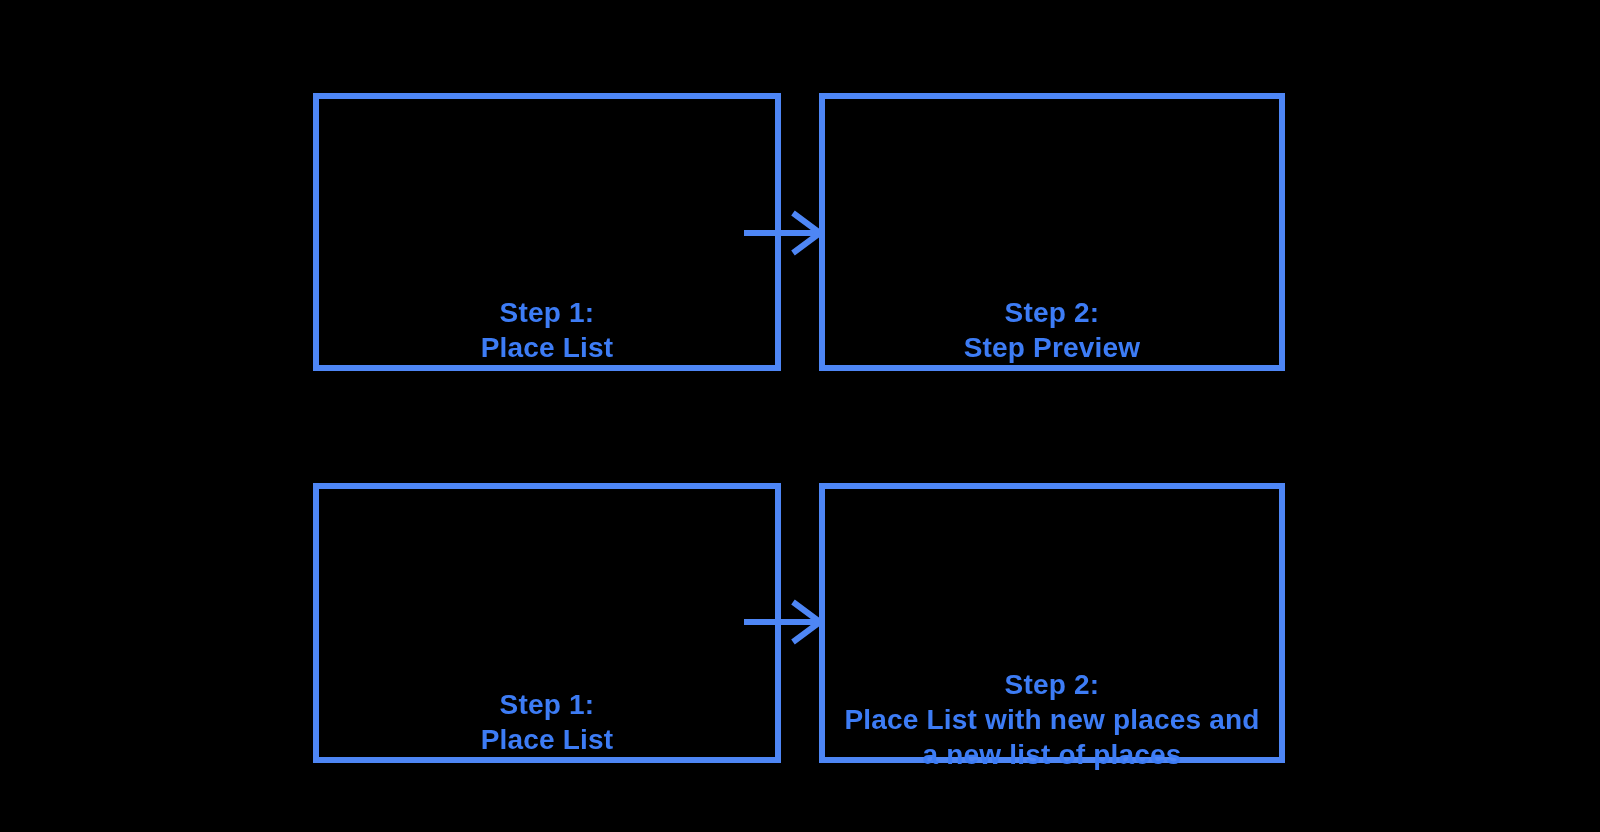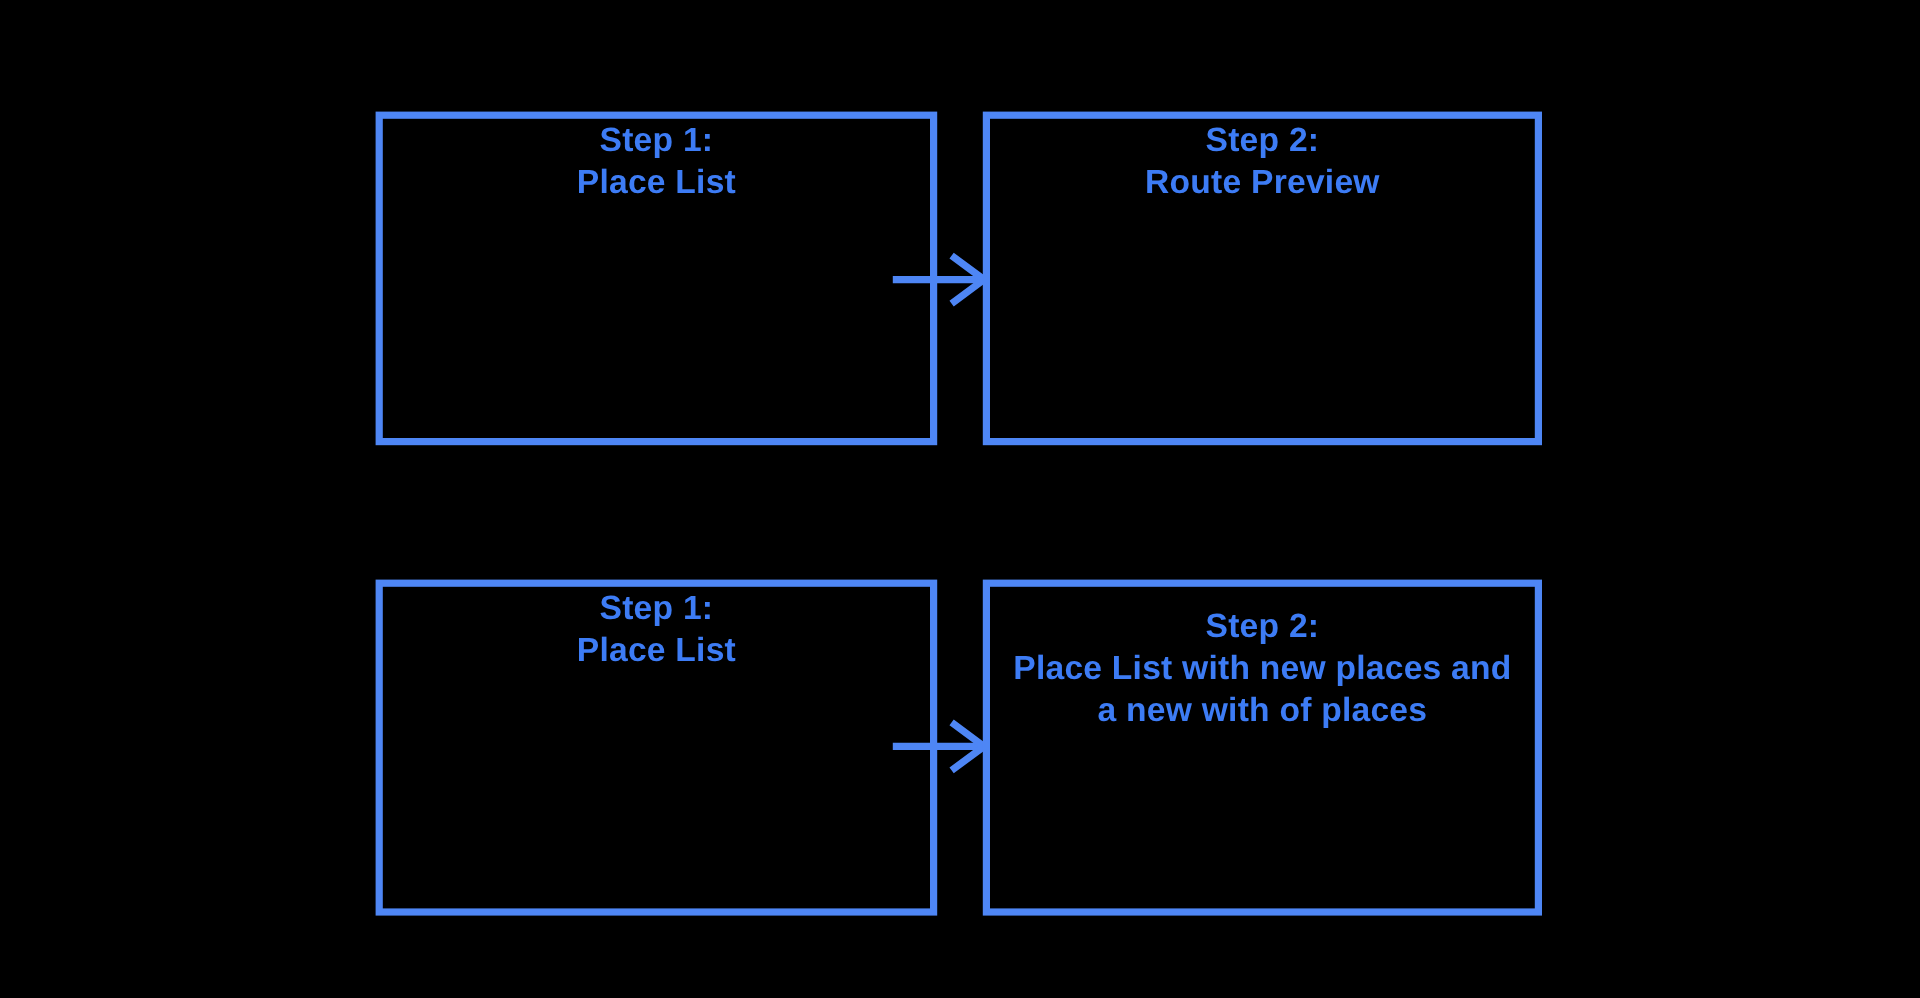--- a/index.html
+++ b/index.html
@@ -17,21 +17,21 @@
       background: var(--bg);
       font-family: "Liberation Sans", sans-serif;
     }
     .diagram { position: absolute; inset: 0; }
     .node {
       position: absolute;
       box-sizing: border-box;
       border: 6px solid var(--border);
       background: transparent;
       display: flex;
-      align-items: flex-start;
+      align-items: flex-end;
       justify-content: center;
       text-align: center;
     }
     .node-label {
       color: var(--text);
       font-size: 28px;
       line-height: 35px;
       font-weight: bold;
       letter-spacing: 0.2px;
     }
@@ -71,37 +71,37 @@
   </div>
 
   <svg class="arrow" id="arrow-1" viewBox="0 0 84 44" xmlns="http://www.w3.org/2000/svg">
     <line x1="0" y1="22" x2="72" y2="22"></line>
     <polyline points="49,2 76,22 49,42"></polyline>
   </svg>
 
   <div class="node" id="node-2">
     <div class="node-label">
       <span class="line">Step 2:</span>
-      <span class="line">Route Preview</span>
+      <span class="line">Step Preview</span>
     </div>
   </div>
 
   <div class="node" id="node-3">
     <div class="node-label">
       <span class="line">Step 1:</span>
       <span class="line">Place List</span>
     </div>
   </div>
 
   <svg class="arrow" id="arrow-2" viewBox="0 0 84 44" xmlns="http://www.w3.org/2000/svg">
     <line x1="0" y1="22" x2="72" y2="22"></line>
     <polyline points="49,2 76,22 49,42"></polyline>
   </svg>
 
   <div class="node" id="node-4">
     <div class="node-label">
       <span class="line">Step 2:</span>
       <span class="line">Place List with new places and</span>
-      <span class="line">a new with of places</span>
+      <span class="line">a new list of places</span>
     </div>
   </div>
 
 </div>
 
 </body></html>

